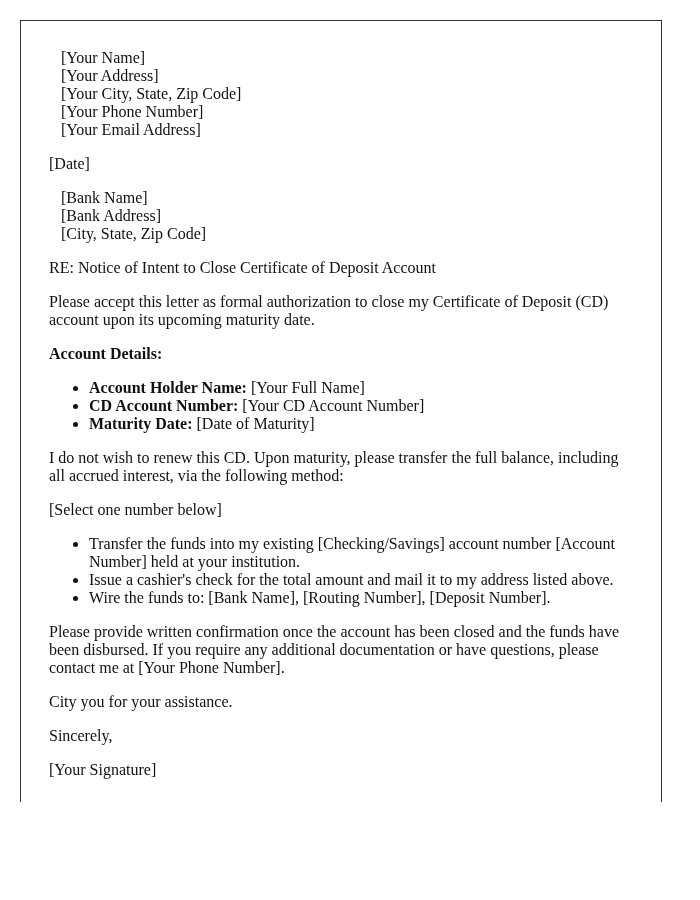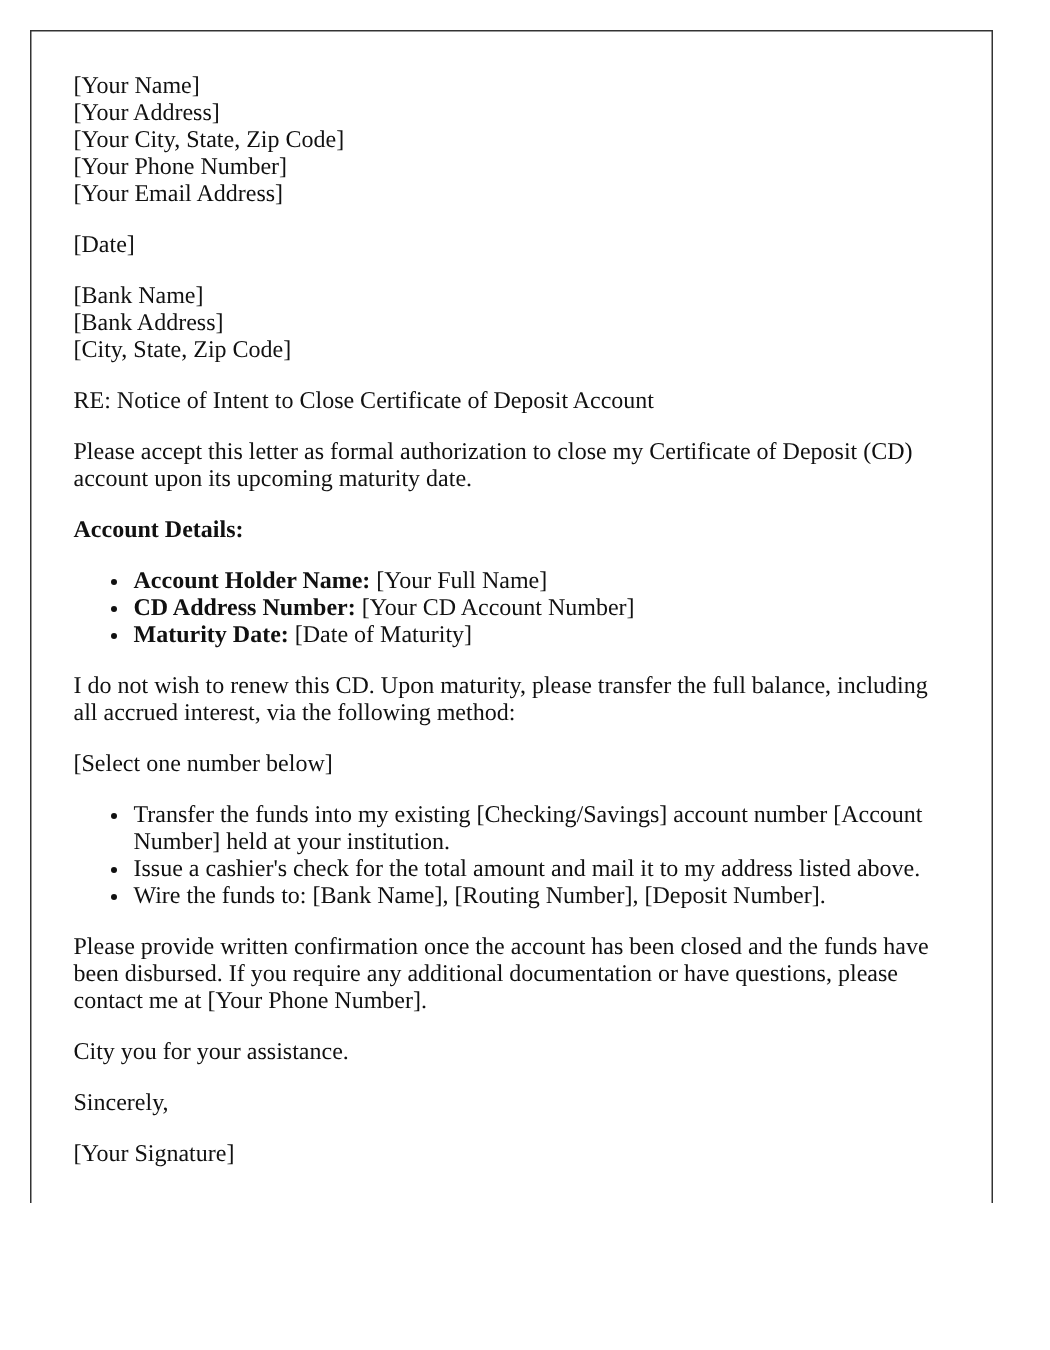--- a/index.html
+++ b/index.html
@@ -31,20 +31,21 @@
       line-height: 18px;
       color: #111111;
       background: #ffffff;
       min-height: 900px;
     }
     .block {
       margin: 0 0 16px 0;
     }
     .line {
       display: block;
+      margin-left: 12px;
     }
     p {
       margin: 0 0 16px 0;
       font-family: Liberation Serif, serif;
     }
     ul {
       margin: 0 0 16px 0;
       padding-left: 40px;
     }
     li {
@@ -79,21 +80,21 @@
 
     <p>RE: Notice of Intent to Close Certificate of Deposit Account</p>
 
 
     <p>Please accept this letter as formal authorization to close my Certificate of Deposit (CD) account upon its upcoming maturity date.</p>
 
     <p><strong>Account Details:</strong></p>
 
     <ul>
       <li><strong>Account Holder Name:</strong><span> [Your Full Name]</span></li>
-      <li><strong>CD Address Number:</strong><span> [Your CD Account Number]</span></li>
+      <li><strong>CD Account Number:</strong><span> [Your CD Account Number]</span></li>
       <li><strong>Maturity Date:</strong><span> [Date of Maturity]</span></li>
     </ul>
 
     <p>I do not wish to renew this CD. Upon maturity, please transfer the full balance, including all accrued interest, via the following method:</p>
 
     <p>[Select one number below]</p>
 
     <ul>
       <li>Transfer the funds into my existing [Checking/Savings] account number [Account Number] held at your institution.</li>
       <li>Issue a cashier's check for the total amount and mail it to my address listed above.</li>

